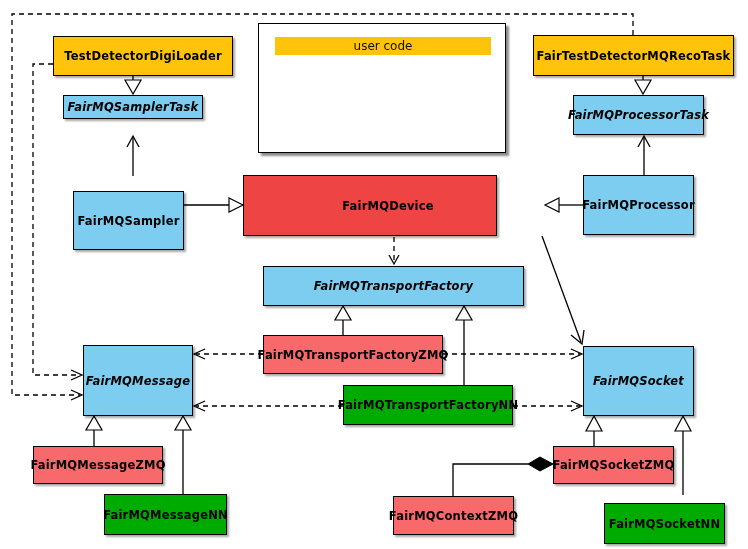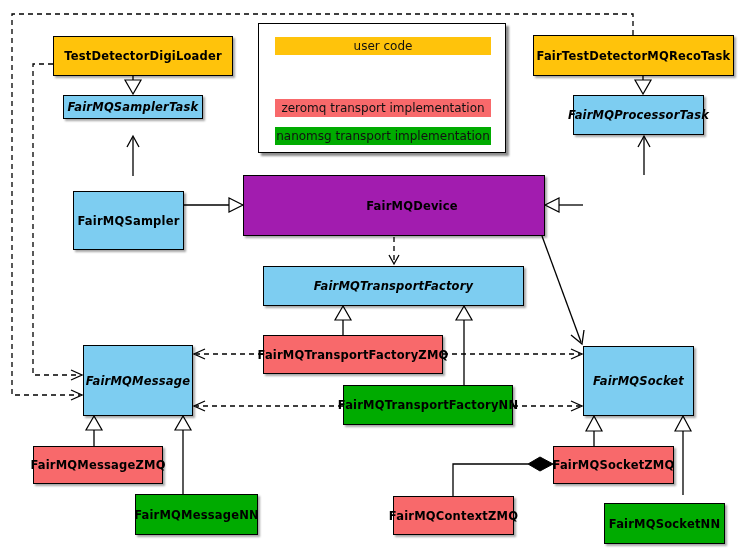--- a/index.html
+++ b/index.html
@@ -139,50 +139,49 @@
     </g>
 
     <g>
       <path class="lines" d="M453,496 L453,464 L528,464"></path>
       <polygon class="diamond" points="528,464 540,457 553,464 540,471"></polygon>
     </g>
   </svg>
 
   <div class="legend-box">
     <div class="legend-bar" style="top: 13px; background: rgb(255, 195, 11);">user code</div>
-    <div class="legend-bar" style="top: 75px; background: rgb(248, 105, 107);">zeromq transport implementation</div>
-    <div class="legend-bar" style="top: 103px; background: rgb(0, 171, 0);">nanomsg transport implementation</div>
   </div>
 
   <div class="node" style="left: 53px; top: 36px; width: 180px; height: 40px; background: rgb(255, 195, 11);">TestDetectorDigiLoader</div>
 
   <div class="node" style="left: 533px; top: 35px; width: 201px; height: 41px; background: rgb(255, 195, 11);">FairTestDetectorMQRecoTask</div>
 
   <div class="node abstract" style="left: 63px; top: 95px; width: 140px; height: 24px; background: rgb(125, 205, 241);">FairMQSamplerTask</div>
 
   <div class="node abstract" style="left: 573px; top: 95px; width: 131px; height: 40px; background: rgb(125, 205, 241);">FairMQProcessorTask</div>
 
   <div class="node" style="left: 73px; top: 176px; width: 111px; height: 59px; background: rgb(125, 205, 241); margin-top: 15px;">FairMQSampler</div>
 
-  <div class="node" style="left: 243px; top: 175px; width: 302px; height: 61px; background: #a21caf; padding-left: 36px;">FairMQDevice</div>
+  <div class="node" style="left: 243px; top: 175px; width: 254px; height: 61px; background: #ef4444; padding-left: 36px;">FairMQDevice</div>
 
+  <div class="node" style="left: 583px; top: 175px; width: 111px; height: 60px; background: rgb(125, 205, 241);">FairMQProcessor</div>
 
   <div class="node" style="left: 263px; top: 335px; width: 180px; height: 39px; background: rgb(248, 105, 107);">FairMQTransportFactoryZMQ</div>
 
   <div class="node abstract" style="left: 263px; top: 266px; width: 261px; height: 40px; background: rgb(125, 205, 241);">FairMQTransportFactory</div>
 
   <div class="node" style="left: 343px; top: 385px; width: 170px; height: 40px; background: rgb(0, 171, 0);">FairMQTransportFactoryNN</div>
 
   <div class="node abstract" style="left: 83px; top: 345px; width: 110px; height: 71px; background: rgb(125, 205, 241);">FairMQMessage</div>
 
   <div class="node abstract" style="left: 583px; top: 346px; width: 111px; height: 70px; background: rgb(125, 205, 241);">FairMQSocket</div>
 
   <div class="node" style="left: 33px; top: 446px; width: 130px; height: 38px; background: rgb(248, 105, 107);">FairMQMessageZMQ</div>
 
-  <div class="node" style="left: 104px; top: 494px; width: 123px; height: 41px; background: rgb(0, 171, 0); margin-left: 31px;">FairMQMessageNN</div>
+  <div class="node" style="left: 104px; top: 494px; width: 123px; height: 41px; background: rgb(0, 171, 0);">FairMQMessageNN</div>
 
   <div class="node" style="left: 553px; top: 446px; width: 121px; height: 38px; background: rgb(248, 105, 107);">FairMQSocketZMQ</div>
 
   <div class="node" style="left: 604px; top: 495px; width: 121px; height: 41px; background: rgb(0, 171, 0); margin-top: 8px;">FairMQSocketNN</div>
 
   <div class="node" style="left: 393px; top: 496px; width: 121px; height: 39px; background: rgb(248, 105, 107);">FairMQContextZMQ</div>
 
 </div>
 
 </body></html>

